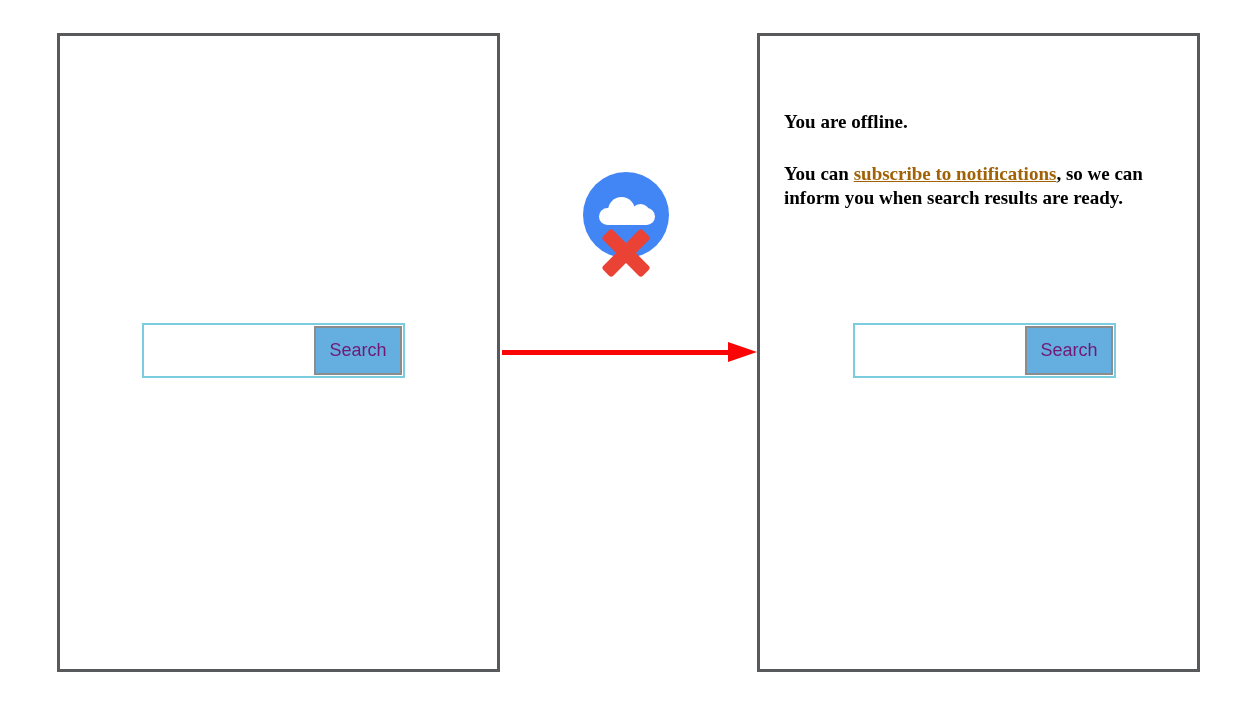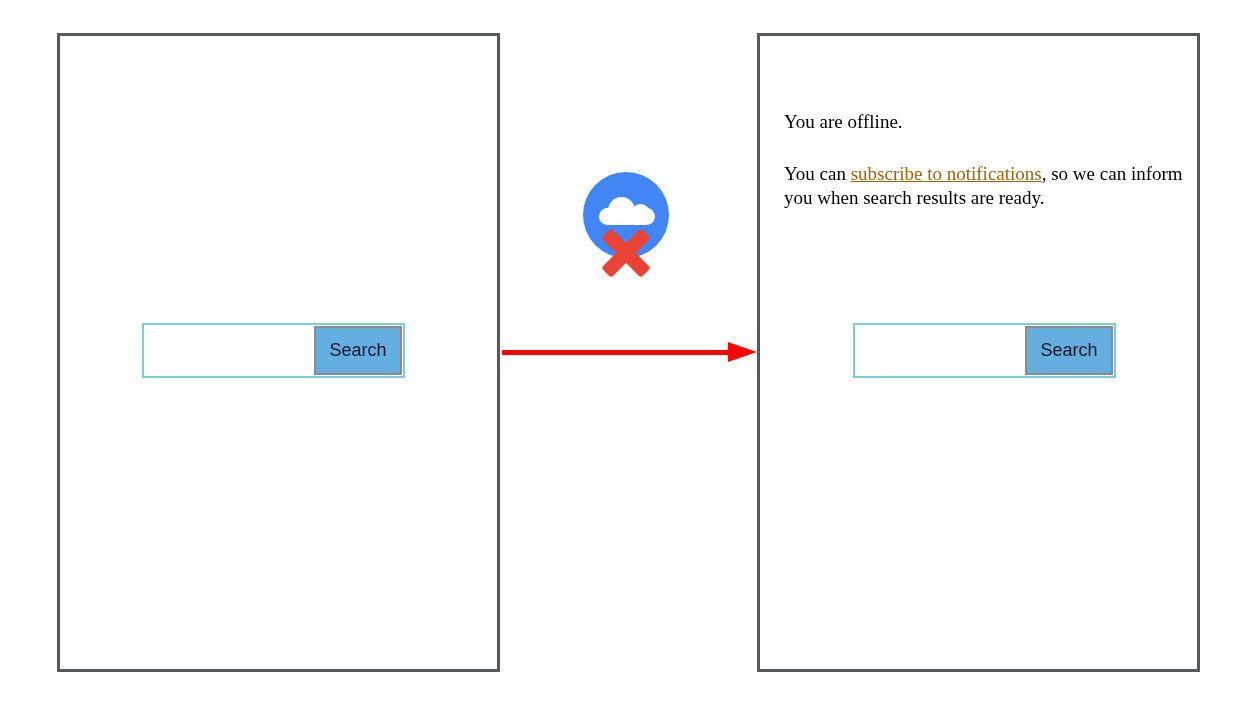--- a/index.html
+++ b/index.html
@@ -44,36 +44,37 @@
     font-family: "Liberation Sans", sans-serif;
     font-size: 18px;
     padding: 0 6px;
   }
   .search-button {
     flex: 0 0 auto;
     width: 88px;
     margin: 1px;
     border: 2px solid #8C8C8C;
     background: #64AEE0;
-    color: #0f172a;
+    color: #701a75;
     font-family: "Liberation Sans", sans-serif;
     font-size: 18px;
     cursor: pointer;
     padding: 0;
   }
 
   
   .offline-message {
     position: absolute;
     left: 24px; top: 74px;
     width: 400px;
     font-family: "Liberation Serif", serif;
     font-size: 19px;
     line-height: 24px;
     color: #000000;
+    font-weight: bold;
   }
   .offline-message p { margin: 0; }
   .offline-message .para-2 { margin-top: 28px; }
   .subscribe-link {
     color: #a16207;
     text-decoration: underline;
     cursor: pointer;
   }
 
   

